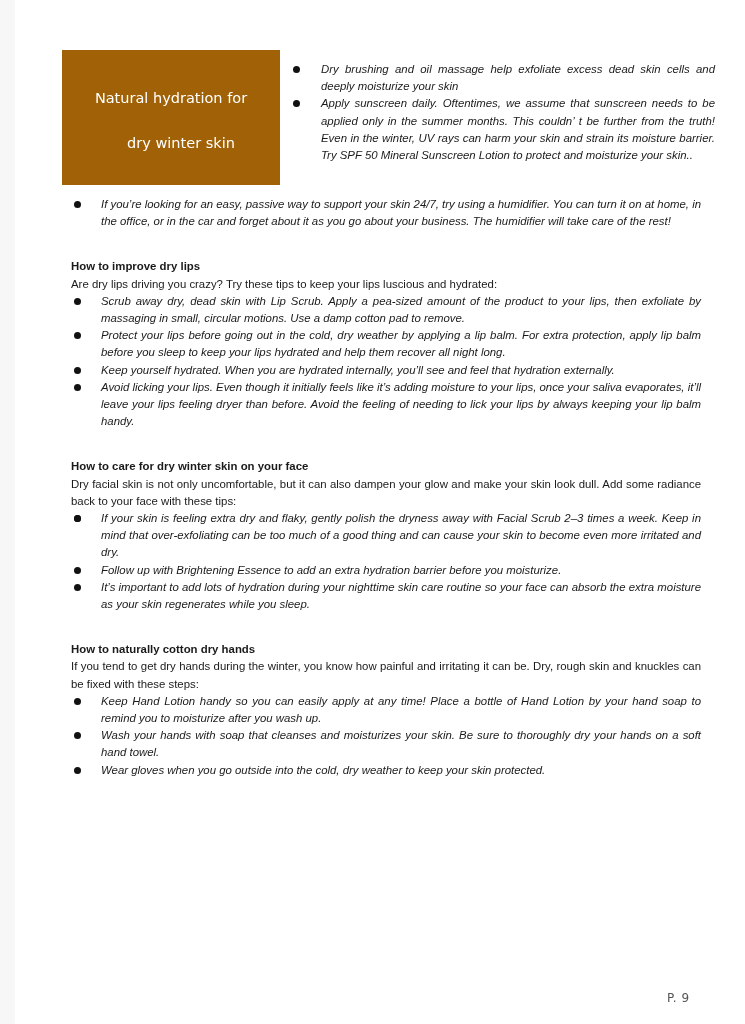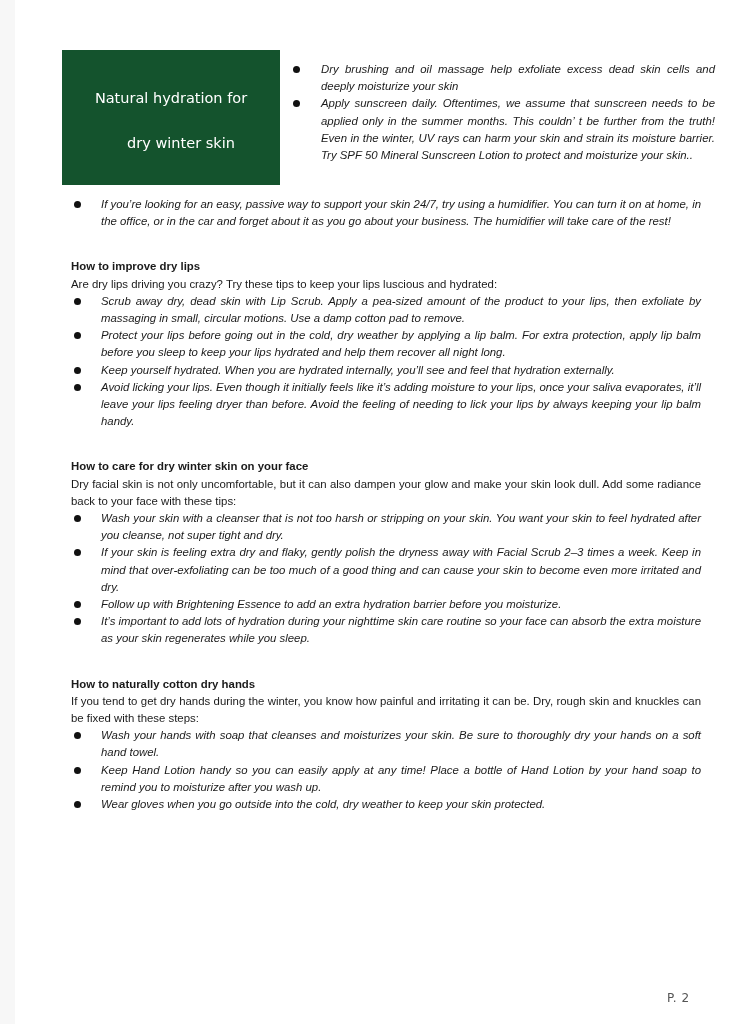--- a/index.html
+++ b/index.html
@@ -8,21 +8,21 @@
       background: #f7f7f7;
       font-family: "Liberation Sans", sans-serif;
       color: #1a1a1a;
     }
     .page {
       position: absolute; left: 15px; top: 0; width: 730px; height: 1024px;
       background: #ffffff;
     }
     .hero-box {
       position: absolute; left: 47px; top: 50px; width: 218px; height: 135px;
-      background: #14532d;
+      background: #a16207;
       color: #ffffff;
       font-family: "DejaVu Sans", sans-serif;
       font-size: 14.5px;
       text-align: center;
     }
     .hero-box .l1 { position: absolute; left: 0; right: 0; top: 40px; }
     .hero-box .l2 { position: absolute; left: 0; right: 0; top: 85px; margin-left: 20px; }
     .top-list {
       position: absolute; left: 270px; top: 61px; width: 430px;
     }
@@ -78,29 +78,29 @@
     <ul class="bullets">
       <li><span class="dot"></span><span>Scrub away dry, dead skin with Lip Scrub. Apply a pea-sized amount of the product to your lips, then exfoliate by massaging in small, circular motions. Use a damp cotton pad to remove.</span></li>
       <li><span class="dot"></span><span>Protect your lips before going out in the cold, dry weather by applying a lip balm. For extra protection, apply lip balm before you sleep to keep your lips hydrated and help them recover all night long.</span></li>
       <li><span class="dot"></span><span>Keep yourself hydrated. When you are hydrated internally, you’ll see and feel that hydration externally.</span></li>
       <li><span class="dot"></span><span>Avoid licking your lips. Even though it initially feels like it’s adding moisture to your lips, once your saliva evaporates, it’ll leave your lips feeling dryer than before. Avoid the feeling of needing to lick your lips by always keeping your lip balm handy.</span></li>
     </ul>
 
     <div class="heading">How to care for dry winter skin on your face</div>
     <p class="para">Dry facial skin is not only uncomfortable, but it can also dampen your glow and make your skin look dull. Add some radiance back to your face with these tips:</p>
     <ul class="bullets">
-      <li><span class="dot"></span><span>Wash your skin with a cleanser that is not too harsh or stripping on your skin. You want your skin to feel hydrated after you cleanse, not super tight and dry.</span></li>
+      <li><span class="dot"></span></li>
       <li><span class="dot"></span><span>If your skin is feeling extra dry and flaky, gently polish the dryness away with Facial Scrub 2–3 times a week. Keep in mind that over-exfoliating can be too much of a good thing and can cause your skin to become even more irritated and dry.</span></li>
       <li><span class="dot"></span><span>Follow up with Brightening Essence to add an extra hydration barrier before you moisturize.</span></li>
       <li><span class="dot"></span><span>It’s important to add lots of hydration during your nighttime skin care routine so your face can absorb the extra moisture as your skin regenerates while you sleep.</span></li>
     </ul>
 
     <div class="heading">How to naturally cotton dry hands</div>
     <p class="para">If you tend to get dry hands during the winter, you know how painful and irritating it can be. Dry, rough skin and knuckles can be fixed with these steps:</p>
     <ul class="bullets">
+      <li><span class="dot"></span><span>Keep Hand Lotion handy so you can easily apply at any time! Place a bottle of Hand Lotion by your hand soap to remind you to moisturize after you wash up.</span></li>
       <li><span class="dot"></span><span>Wash your hands with soap that cleanses and moisturizes your skin. Be sure to thoroughly dry your hands on a soft hand towel.</span></li>
-      <li><span class="dot"></span><span>Keep Hand Lotion handy so you can easily apply at any time! Place a bottle of Hand Lotion by your hand soap to remind you to moisturize after you wash up.</span></li>
       <li><span class="dot"></span><span>Wear gloves when you go outside into the cold, dry weather to keep your skin protected.</span></li>
     </ul>
   </div>
 
-  <div class="page-num">P. 2</div>
+  <div class="page-num">P. 9</div>
 </div>
 
 </body></html>

